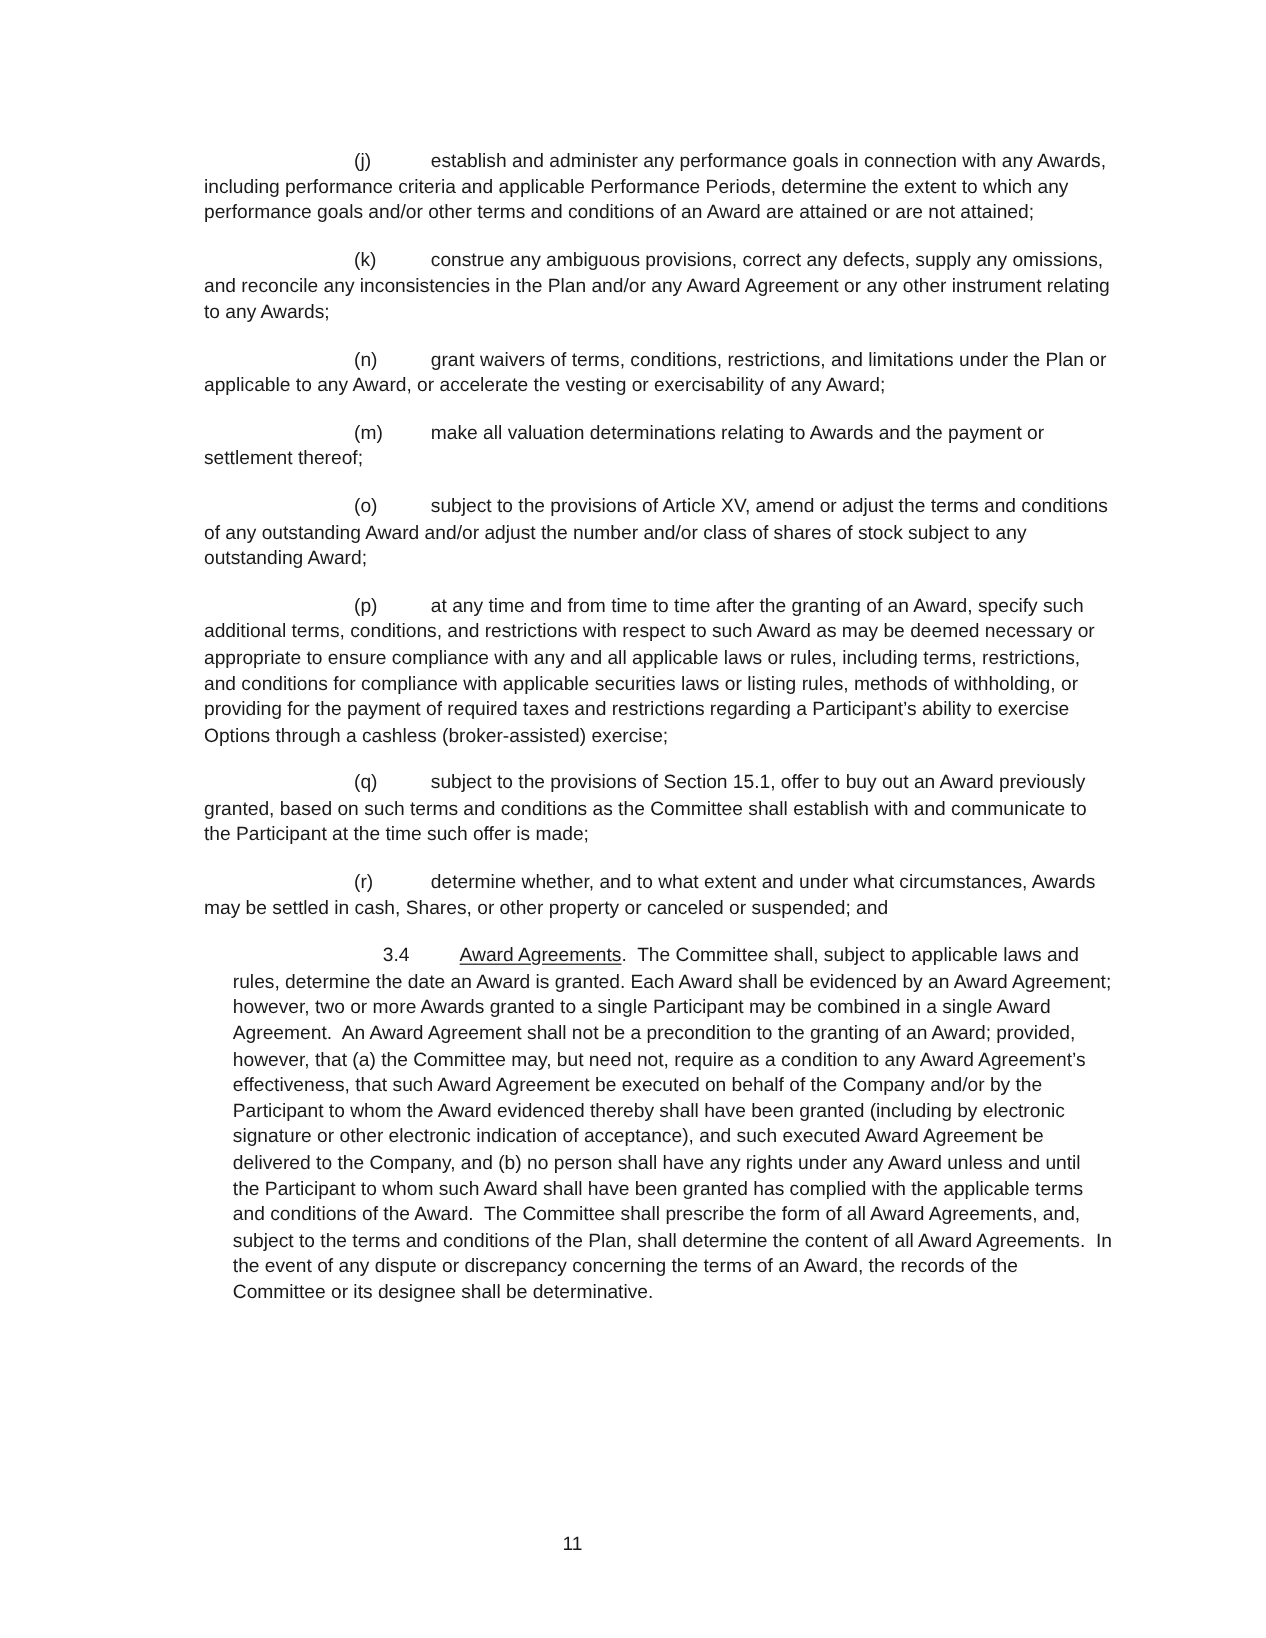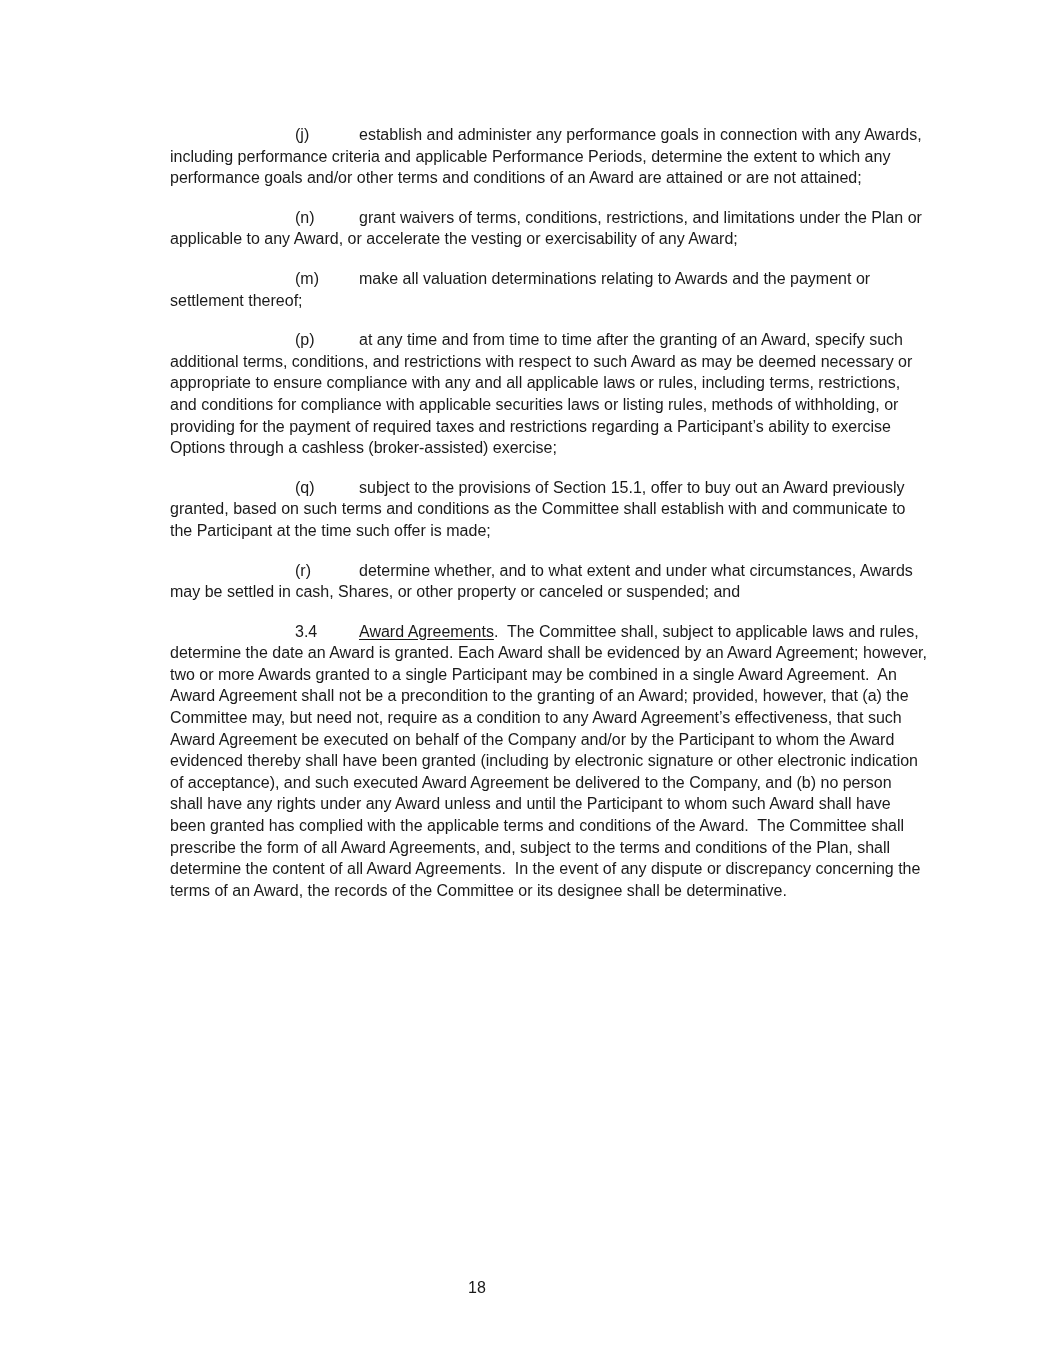--- a/index.html
+++ b/index.html
@@ -24,20 +24,21 @@
     top: 124px;
     width: 757px;
   }
   p.para {
     margin: 0 0 18px 0;
     text-indent: 125px;
     text-align: left;
   }
   p.para:last-child {
     margin-bottom: 0;
+    margin-left: 24px;
   }
   .clabel {
     display: inline-block;
     width: 64px;
     text-indent: 0;
     vertical-align: baseline;
   }
   .ptext {
     white-space: pre-wrap;
   }
@@ -54,32 +55,34 @@
   }
 </style>
 </head>
 <body>
 
 <div class="page">
   <div class="content">
 
     <p class="para"><span class="clabel">(j)</span><span class="ptext">establish and administer any performance goals in connection with any Awards, including performance criteria and applicable Performance Periods, determine the extent to which any performance goals and/or other terms and conditions of an Award are attained or are not attained;</span></p>
 
+    <p class="para"><span class="clabel">(k)</span><span class="ptext">construe any ambiguous provisions, correct any defects, supply any omissions, and reconcile any inconsistencies in the Plan and/or any Award Agreement or any other instrument relating to any Awards;</span></p>
 
 
     <p class="para"><span class="clabel">(n)</span><span class="ptext">grant waivers of terms, conditions, restrictions, and limitations under the Plan or applicable to any Award, or accelerate the vesting or exercisability of any Award;</span></p>
 
     <p class="para"><span class="clabel">(m)</span><span class="ptext">make all valuation determinations relating to Awards and the payment or settlement thereof;</span></p>
 
+    <p class="para"><span class="clabel">(o)</span><span class="ptext">subject to the provisions of Article XV, amend or adjust the terms and conditions of any outstanding Award and/or adjust the number and/or class of shares of stock subject to any outstanding Award;</span></p>
 
     <p class="para"><span class="clabel">(p)</span><span class="ptext">at any time and from time to time after the granting of an Award, specify such additional terms, conditions, and restrictions with respect to such Award as may be deemed necessary or appropriate to ensure compliance with any and all applicable laws or rules, including terms, restrictions, and conditions for compliance with applicable securities laws or listing rules, methods of withholding, or providing for the payment of required taxes and restrictions regarding a Participant’s ability to exercise Options through a cashless (broker-assisted) exercise;</span></p>
 
     <p class="para"><span class="clabel">(q)</span><span class="ptext">subject to the provisions of Section 15.1, offer to buy out an Award previously granted, based on such terms and conditions as the Committee shall establish with and communicate to the Participant at the time such offer is made;</span></p>
 
     <p class="para"><span class="clabel">(r)</span><span class="ptext">determine whether, and to what extent and under what circumstances, Awards may be settled in cash, Shares, or other property or canceled or suspended; and</span></p>
 
 
     <p class="para"><span class="clabel">3.4</span><span class="heading">Award Agreements</span><span class="ptext">.  The Committee shall, subject to applicable laws and rules, determine the date an Award is granted. Each Award shall be evidenced by an Award Agreement; however, two or more Awards granted to a single Participant may be combined in a single Award Agreement.  An Award Agreement shall not be a precondition to the granting of an Award; provided, however, that (a) the Committee may, but need not, require as a condition to any Award Agreement’s effectiveness, that such Award Agreement be executed on behalf of the Company and/or by the Participant to whom the Award evidenced thereby shall have been granted (including by electronic signature or other electronic indication of acceptance), and such executed Award Agreement be delivered to the Company, and (b) no person shall have any rights under any Award unless and until the Participant to whom such Award shall have been granted has complied with the applicable terms and conditions of the Award.  The Committee shall prescribe the form of all Award Agreements, and, subject to the terms and conditions of the Plan, shall determine the content of all Award Agreements.  In the event of any dispute or discrepancy concerning the terms of an Award, the records of the Committee or its designee shall be determinative.</span></p>
 
   </div>
 
-  <div class="page-number">18</div>
+  <div class="page-number">11</div>
 </div>
 
 </body></html>

